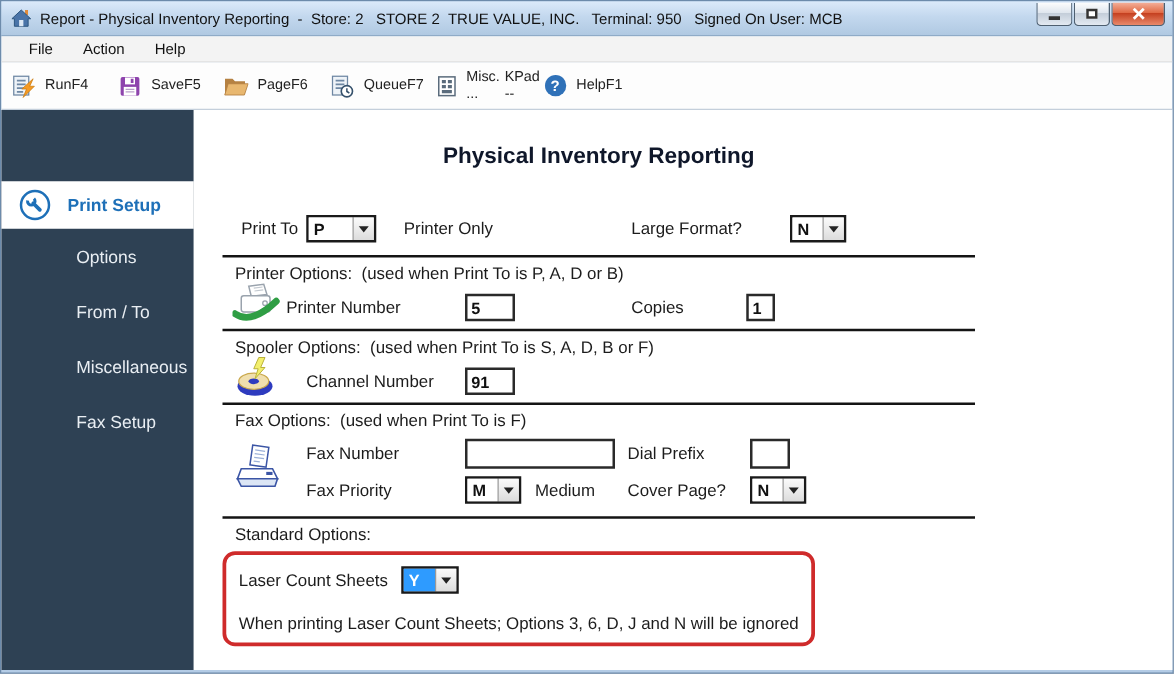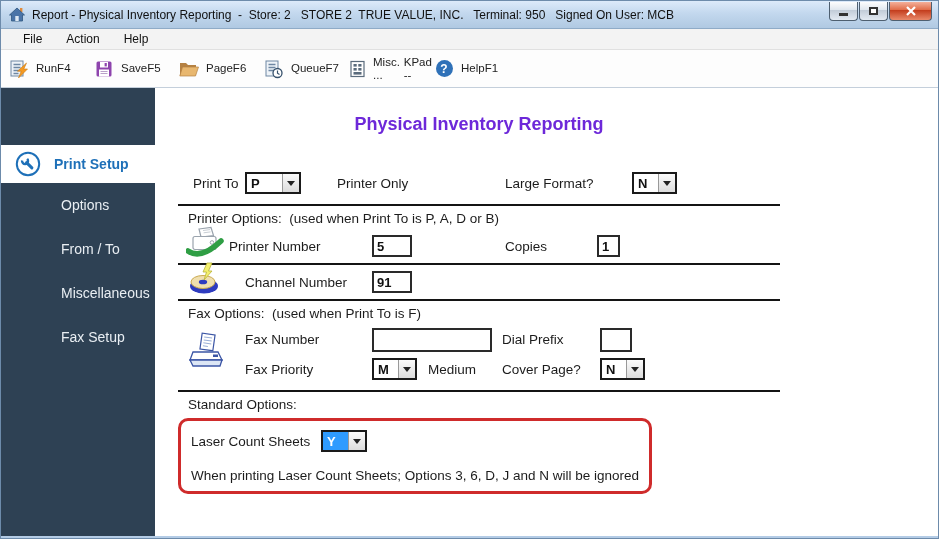--- a/index.html
+++ b/index.html
@@ -61,21 +61,21 @@
   .side-item { height:44px; display:flex; align-items:center; padding-left:60px;
     color:#e9eef3; font-size:14px; cursor:pointer; }
   .side-item.active {
     height:38px; background:#fff; color:#1e70b8; font-weight:bold;
     padding-left:14px; gap:13px;
   }
   .wrench-circ { width:26px; height:26px; flex-shrink:0; }
 
   .content { flex:1; position:relative; background:#fff; padding-left:23px; }
   .form { width:602px; position:relative; }
-  .page-title { text-align:center; color:#6d28d9; font-weight:bold; font-size:18px; margin-top:26px; }
+  .page-title { text-align:center; color:#0f172a; font-weight:bold; font-size:18px; margin-top:26px; }
 
   .lbl { font-size:13.5px; color:#1c1c1c; }
   .hr { height:2px; background:#141414; }
 
   
   .sel { display:inline-flex; height:22px; border:2px solid #1a1a1a; background:#fff; cursor:pointer; }
   .sel-val { flex:1; font-size:13px; font-weight:bold; color:#111; padding:2px 0 0 4px; background:#fff; }
   .sel-val.hl { background:#2e9bff; color:#fff; }
   .sel-btn { width:17px; background:linear-gradient(#fbfbfb,#dcdcdc); border-left:1px solid #999;
     display:flex; align-items:center; justify-content:center; }
@@ -257,21 +257,21 @@
         <div class="page-title">Physical Inventory Reporting</div>
 
         <div class="row" style="height:24px; margin-top:36px;">
           <span class="lbl abs vcen" style="left:15px">Print To</span>
           <span class="sel abs vcen" style="left:67px; width:56px">
             <span class="sel-val">P</span>
             <span class="sel-btn">
                 <span class="tri"></span>
               </span>
           </span>
-          <span class="lbl abs vcen" style="left:159px">Printer Only</span>
+          <span class="lbl abs vcen" style="left:145px">Printer Only</span>
           <span class="lbl abs vcen" style="left:327px">Large Format?</span>
           <span class="sel abs vcen" style="left:454px; width:45px">
             <span class="sel-val">N</span>
             <span class="sel-btn">
                 <span class="tri"></span>
               </span>
           </span>
         </div>
 
         <div class="hr" style="margin-top:9px"></div>
@@ -288,20 +288,21 @@
             </svg>
           </span>
           <span class="lbl abs vcen" style="left:51px">Printer Number</span>
           <input class="tin abs vcen" style="left: 194px; width: 40px;" value="5">
           <span class="lbl abs vcen" style="left:327px">Copies</span>
           <input class="tin abs vcen" style="left: 419px; width: 23px;" value="1">
         </div>
 
         <div class="hr"></div>
 
+        <div class="sect-head">Spooler Options:  (used when Print To is S, A, D, B or F)</div>
         <div class="frow">
           <span class="abs" style="left:10px; top:-4px">
             <svg width="32" height="34" viewBox="0 0 32 34">
               <ellipse cx="16" cy="25" rx="14" ry="7.5" fill="#2e3bbf"></ellipse>
               <ellipse cx="15" cy="21" rx="12" ry="6.5" fill="#f0dfae" stroke="#caa94e"></ellipse>
               <ellipse cx="15" cy="21" rx="4.2" ry="2.3" fill="#2e3bbf"></ellipse>
               <polygon points="19,2 24,2 20.5,10 24,10 16,19 18.5,11 15,11" fill="#f3ef6d" stroke="#b9b23a" stroke-width="0.8"></polygon>
             </svg>
           </span>
           <span class="lbl abs vcen" style="left:67px">Channel Number</span>

